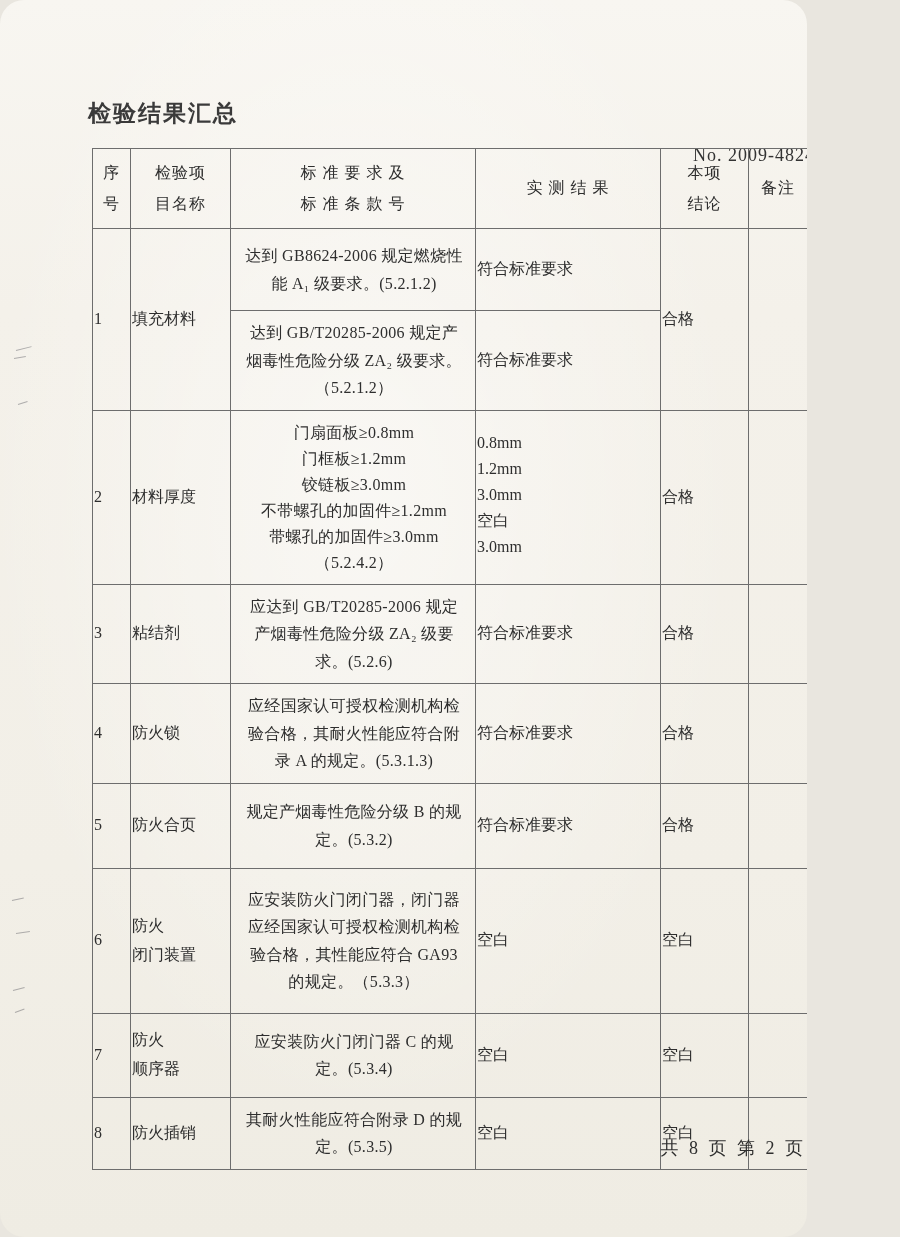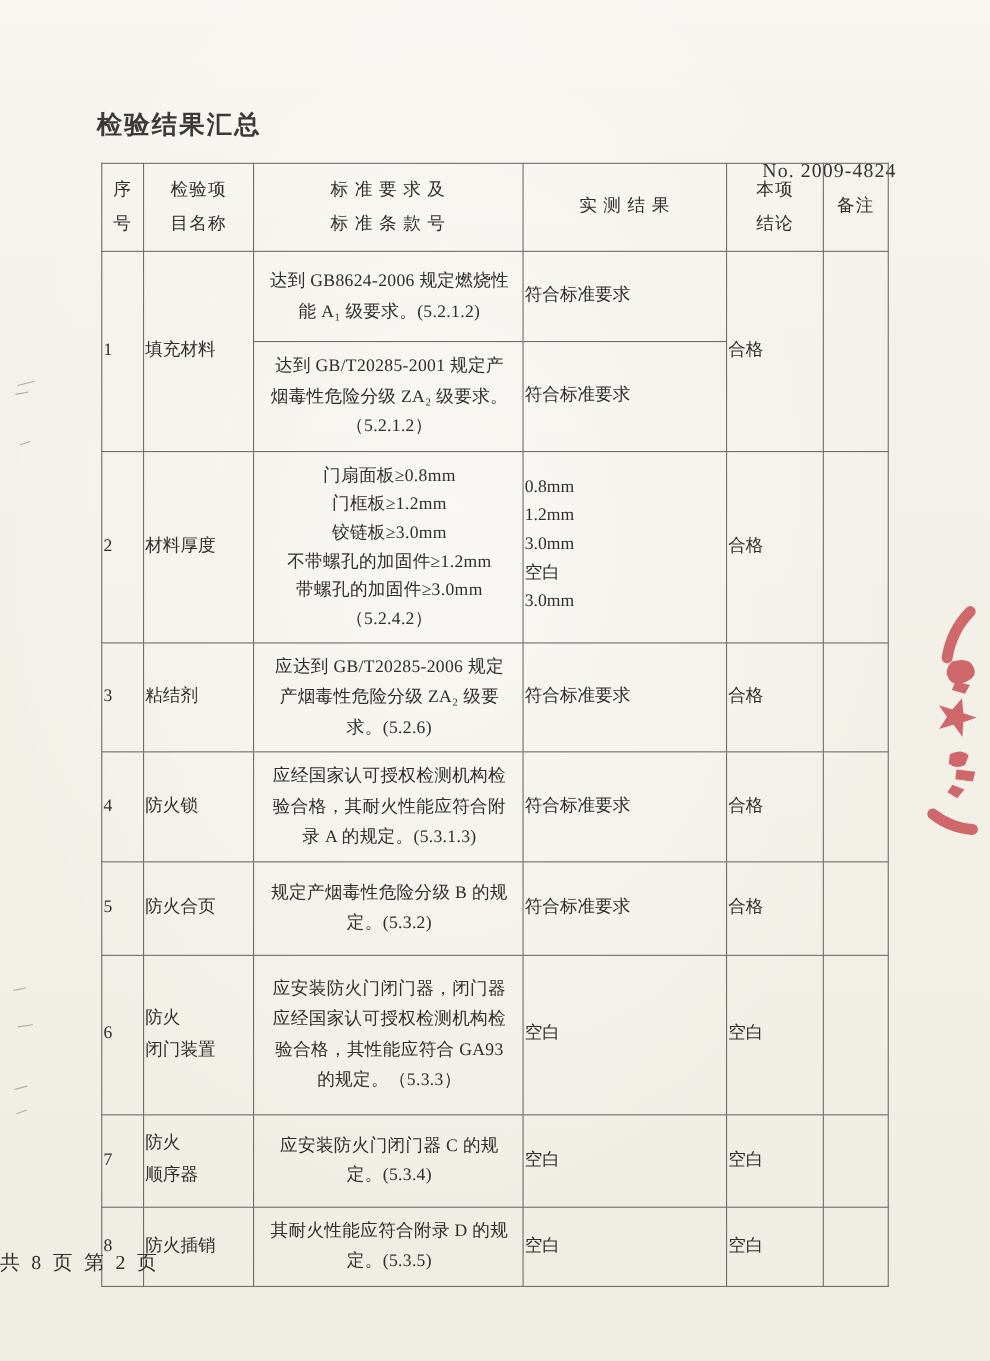--- a/index.html
+++ b/index.html
@@ -2,25 +2,26 @@
 <html><head>
 <meta charset="utf-8">
 <style>
   html,body{margin:0;padding:0;}
   body{
     width:900px;height:1237px;
     background:#e9e6df;
     font-family:"Liberation Serif","DejaVu Serif",serif;
   }
   .page{
-    position:relative;width:900px;height:1237px;overflow:hidden;
+    position:relative;width:807px;height:1237px;overflow:hidden;
     background:
       radial-gradient(ellipse at 45% 40%, rgba(255,255,255,.5) 0%, rgba(255,255,255,0) 60%),
       linear-gradient(180deg,#f8f6f1 0%,#f4f1ea 25%,#f2efe7 70%,#efece3 100%);
     color:#2f2f2f;
+    border-radius:24px;
   }
   .doc-title{
     position:absolute;left:88px;top:98px;
     font-family:"Liberation Sans","DejaVu Sans",sans-serif;
     font-size:23px;font-weight:600;letter-spacing:2px;color:#3a3a3a;
   }
   .report-no{
     position:absolute;left:693px;top:106px;width:200px;
     font-size:18px;letter-spacing:1px;color:#333;margin-top:39px;
   }
@@ -36,21 +37,21 @@
   th{white-space:pre-line;line-height:1.9;font-size:17px;letter-spacing:1px;}
   .c-center{text-align:left;vertical-align:middle;white-space:pre-line;line-height:1.8;}
   .c-req{
     text-align:center;vertical-align:middle;padding:8px 9px 8px 11px;
     line-height:1.72;white-space:pre-line;letter-spacing:.3px;
   }
   .row2 .c-req{vertical-align:top;line-height:26px;padding-top:9px;}
   .row2 .c-res{vertical-align:top;line-height:26px;padding-top:19px;}
   .page-footer{
     position:absolute;left:0;top:1136px;width:806px;
-    text-align:left;font-size:18px;letter-spacing:3px;color:#2e2e2e;
+    text-align:right;font-size:18px;letter-spacing:3px;color:#2e2e2e;
   }
   .stamp{position:absolute;left:836px;top:548px;pointer-events:none;}
   .artifact{position:absolute;border-top:1.5px solid rgba(60,60,70,.38);transform-origin:left center;}
 </style>
 </head>
 <body>
 
 <div class="page">
 
   <div class="doc-title">检验结果汇总</div>
@@ -82,21 +83,21 @@
 
     <tr style="height:82px">
       <td class="c-center" rowspan="2">1</td>
       <td class="c-center" rowspan="2">填充材料</td>
       <td class="c-req">达到 GB8624-2006 规定燃烧性能 A₁ 级要求。(5.2.1.2)</td>
       <td class="c-center">符合标准要求</td>
       <td class="c-center" rowspan="2">合格</td>
       <td class="c-center" rowspan="2"></td>
     </tr>
     <tr style="height:85px">
-      <td class="c-req">达到 GB/T20285-2001 规定产烟毒性危险分级 ZA₂ 级要求。（5.2.1.2）</td>
+      <td class="c-req">达到 GB/T20285-2006 规定产烟毒性危险分级 ZA₂ 级要求。（5.2.1.2）</td>
       <td class="c-center">符合标准要求</td>
     </tr>
 
     <tr style="height:167px" class="row2">
       <td class="c-center">2</td>
       <td class="c-center">材料厚度</td>
       <td class="c-req">门扇面板≥0.8mm
 门框板≥1.2mm
 铰链板≥3.0mm
 不带螺孔的加固件≥1.2mm

